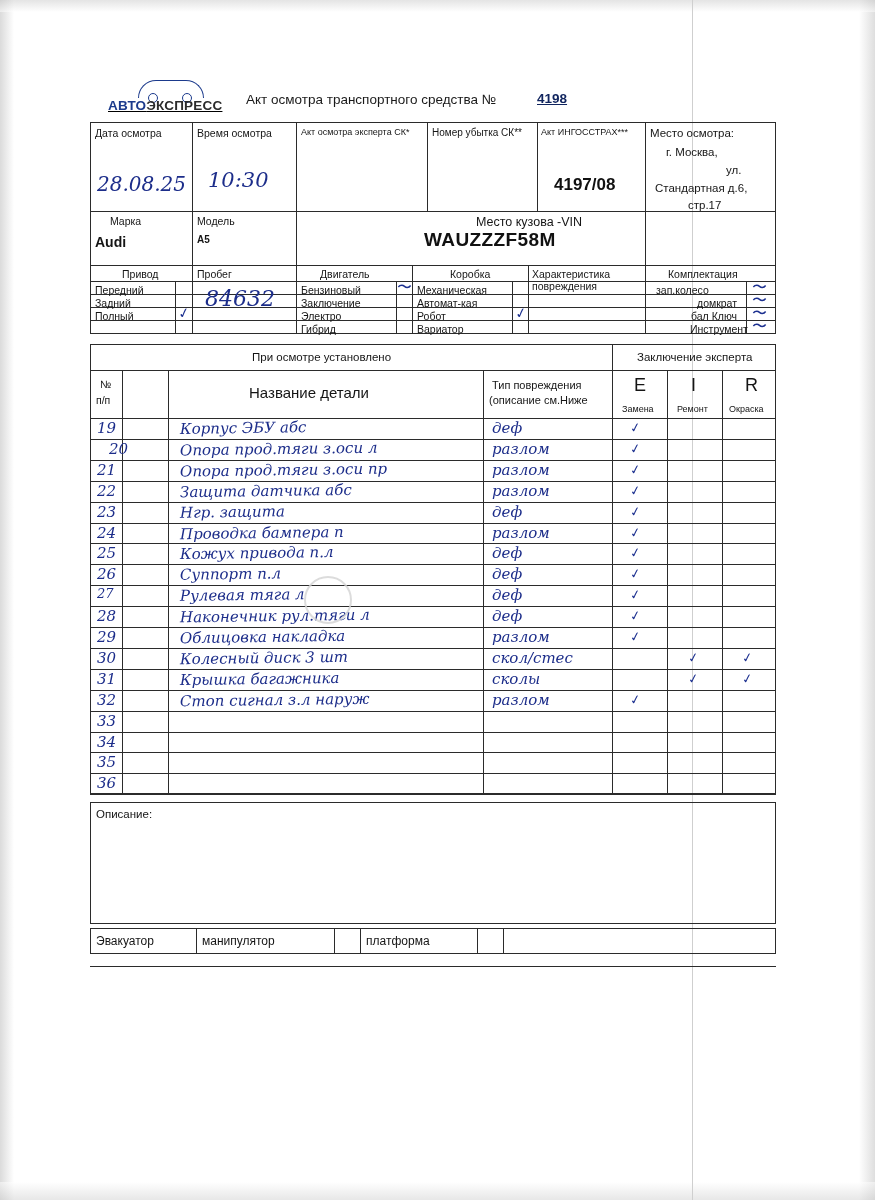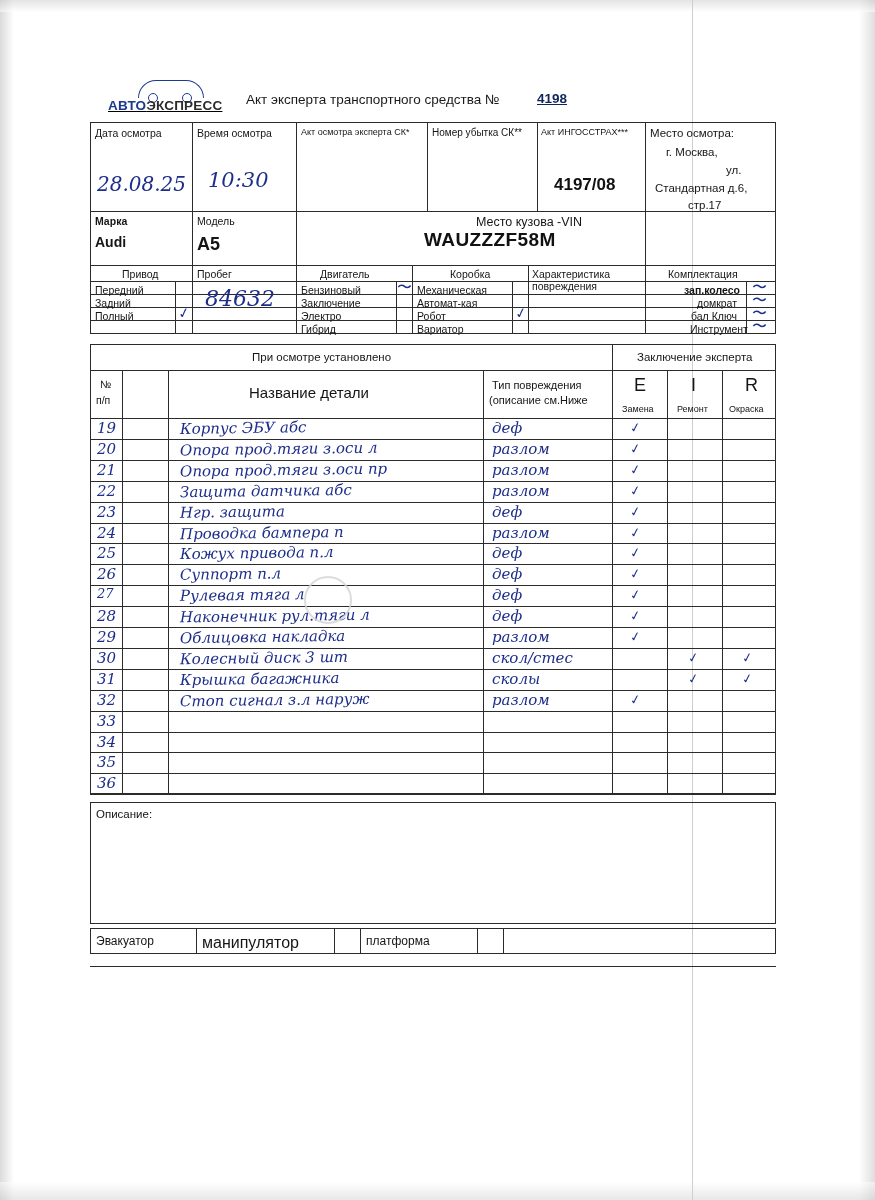--- a/index.html
+++ b/index.html
@@ -203,21 +203,21 @@
 
   <div class="logo">
     <div class="logo-car"></div>
     <div class="logo-wheel w1"></div>
     <div class="logo-wheel w2"></div>
     <div class="logo-text">
       <span class="a">АВТО</span><span class="b">ЭКСПРЕСС</span>
     </div>
   </div>
 
-  <div class="doc-title">Акт эксперта транспортного средства №</div>
+  <div class="doc-title">Акт осмотра транспортного средства №</div>
   <div class="doc-number">4198</div>
 
   <div class="box" style="left:90px; top:122px; width:686px; height:212px;"></div>
 
   <div class="hline" style="left:90px; top:211px; width:686px;"></div>
   <div class="hline" style="left:90px; top:265px; width:686px;"></div>
   <div class="hline" style="left:90px; top:281px; width:686px;"></div>
   <div class="hline" style="left:90px; top:294px; width:686px;"></div>
   <div class="hline" style="left:90px; top:307px; width:686px;"></div>
   <div class="hline" style="left:90px; top:320px; width:686px;"></div>
@@ -247,25 +247,25 @@
   <div class="lbl" style="left:650px; top:127px; font-size:11.5px;">Место осмотра:</div>
   <div class="lbl" style="left:666px; top:146px; font-size:11.5px;">г. Москва,</div>
   <div class="lbl" style="left:726px; top:164px; font-size:11.5px;">ул.</div>
   <div class="lbl" style="left:655px; top:182px; font-size:11.5px;">Стандартная д.6,</div>
   <div class="lbl" style="left:688px; top:199px; font-size:11.5px;">стр.17</div>
 
   <div class="hw" style="left:97px; top:172px; font-size:20px;">28.08.25</div>
   <div class="hw" style="left:208px; top:168px; font-size:21px;">10:30</div>
   <div class="claim-no" style="left:554px; top:175px;">4197/08</div>
 
-  <div class="lbl" style="left:95px; top:215px;font-weight:bold;">Марка</div>
+  <div class="lbl" style="left:110px; top:215px;">Марка</div>
   <div class="lbl" style="left:197px; top:215px;">Модель</div>
   <div class="lbl" style="left:476px; top:215px; font-size:12.5px;">Место кузова -VIN</div>
   <div class="lbl bold" style="left:95px; top:234px; font-size:14px;">Audi</div>
-  <div class="lbl bold" style="left:197px; top:234px; font-size:18px;">A5</div>
+  <div class="lbl bold" style="left:197px; top:234px; font-size:10px;">A5</div>
   <div class="vin" style="left:424px; top:229px;">WAUZZZF58M</div>
 
   <div class="lbl" style="left:122px; top:268px;">Привод</div>
   <div class="lbl" style="left:197px; top:268px;">Пробег</div>
   <div class="lbl" style="left:320px; top:268px;">Двигатель</div>
   <div class="lbl" style="left:450px; top:268px;">Коробка</div>
   <div class="lbl" style="left:532px; top:268px; width:100px; line-height:12px; white-space:normal;">Характеристика повреждения</div>
   <div class="lbl" style="left:668px; top:268px;">Комплектация</div>
 
   <div class="lbl" style="left:95px; top:284px;">Передний</div>
@@ -280,21 +280,21 @@
   <div class="lbl" style="left:301px; top:310px;">Электро</div>
   <div class="lbl" style="left:301px; top:323px;">Гибрид</div>
   <div class="squiggle" style="left:397px; top:278px;">〜</div>
 
   <div class="lbl" style="left:417px; top:284px;">Механическая</div>
   <div class="lbl" style="left:417px; top:297px;">Автомат-кая</div>
   <div class="lbl" style="left:417px; top:310px;">Робот</div>
   <div class="lbl" style="left:417px; top:323px;">Вариатор</div>
   <div class="check" style="left:515px; top:305px; font-size:14px;">✓</div>
 
-  <div class="lbl" style="left:684px; top:284px;font-weight:bold;">зап.колесо</div>
+  <div class="lbl" style="left:656px; top:284px;">зап.колесо</div>
   <div class="lbl" style="left:697px; top:297px;">домкрат</div>
   <div class="lbl" style="left:691px; top:310px;">бал Ключ</div>
   <div class="lbl" style="left:681px; top:323px;padding-left:9px;">Инструмент</div>
   <div class="squiggle" style="left:752px; top:278px;">〜</div>
   <div class="squiggle" style="left:752px; top:291px;">〜</div>
   <div class="squiggle" style="left:752px; top:304px;">〜</div>
   <div class="squiggle" style="left:752px; top:317px;">〜</div>
 
   <div class="box" style="left:90px; top:344px; width:686px; height:450px;"></div>
 
@@ -323,21 +323,21 @@
   <div class="lbl" style="left:677px; top:404px; font-size:9px;">Ремонт</div>
   <div class="lbl" style="left:729px; top:404px; font-size:9px;">Окраска</div>
 
   <div id="rows-container">
       <div class="hline" style="left: 90px; top: 438.9px; width: 686px;"></div>
       <div class="hw" style="left: 97px; top: 419px; font-size: 15px;">19</div>
       <div class="hw" style="left: 180px; top: 419px; font-size: 15px; transform: rotate(-0.8deg);">Корпус ЭБУ абс</div>
       <div class="hw" style="left: 492px; top: 419px; font-size: 15px;">деф</div>
       <div class="tick-small" style="left: 630px; top: 420px;">✓</div>
       <div class="hline" style="left: 90px; top: 459.8px; width: 686px;"></div>
-      <div class="hw" style="left: 97px; top: 439.9px; font-size: 15px;">20</div>
+      <div class="hw" style="left: 109px; top: 439.9px; font-size: 15px;">20</div>
       <div class="hw" style="left: 180px; top: 439.9px; font-size: 15px; transform: rotate(-0.8deg);">Опора прод.тяги з.оси л</div>
       <div class="hw" style="left: 492px; top: 439.9px; font-size: 15px;">разлом</div>
       <div class="tick-small" style="left: 630px; top: 440.9px;">✓</div>
       <div class="hline" style="left: 90px; top: 480.7px; width: 686px;"></div>
       <div class="hw" style="left: 97px; top: 460.8px; font-size: 15px;">21</div>
       <div class="hw" style="left: 180px; top: 460.8px; font-size: 15px; transform: rotate(-0.8deg);">Опора прод.тяги з.оси пр</div>
       <div class="hw" style="left: 492px; top: 460.8px; font-size: 15px;">разлом</div>
       <div class="tick-small" style="left: 630px; top: 461.8px;">✓</div>
       <div class="hline" style="left: 90px; top: 501.6px; width: 686px;"></div>
       <div class="hw" style="left: 97px; top: 481.7px; font-size: 15px;">22</div>
@@ -412,16 +412,16 @@
   <div class="lbl" style="left:96px; top:808px; font-size:11.5px;">Описание:</div>
   <div class="lbl" style="left:96px; top:828px; font-size:11.5px;"></div>
 
   <div class="box" style="left:90px; top:928px; width:686px; height:26px;"></div>
   <div class="vline" style="left:196px; top:928px; height:26px;"></div>
   <div class="vline" style="left:334px; top:928px; height:26px;"></div>
   <div class="vline" style="left:360px; top:928px; height:26px;"></div>
   <div class="vline" style="left:477px; top:928px; height:26px;"></div>
   <div class="vline" style="left:503px; top:928px; height:26px;"></div>
   <div class="lbl" style="left:96px; top:934px; font-size:12px;">Эвакуатор</div>
-  <div class="lbl" style="left:202px; top:934px; font-size:16px;">манипулятор</div>
+  <div class="lbl" style="left:202px; top:934px; font-size:12px;">манипулятор</div>
   <div class="lbl" style="left:366px; top:934px; font-size:12px;">платформа</div>
   <div class="hline" style="left:90px; top:966px; width:686px;"></div>
 </div>
 
 </body></html>

